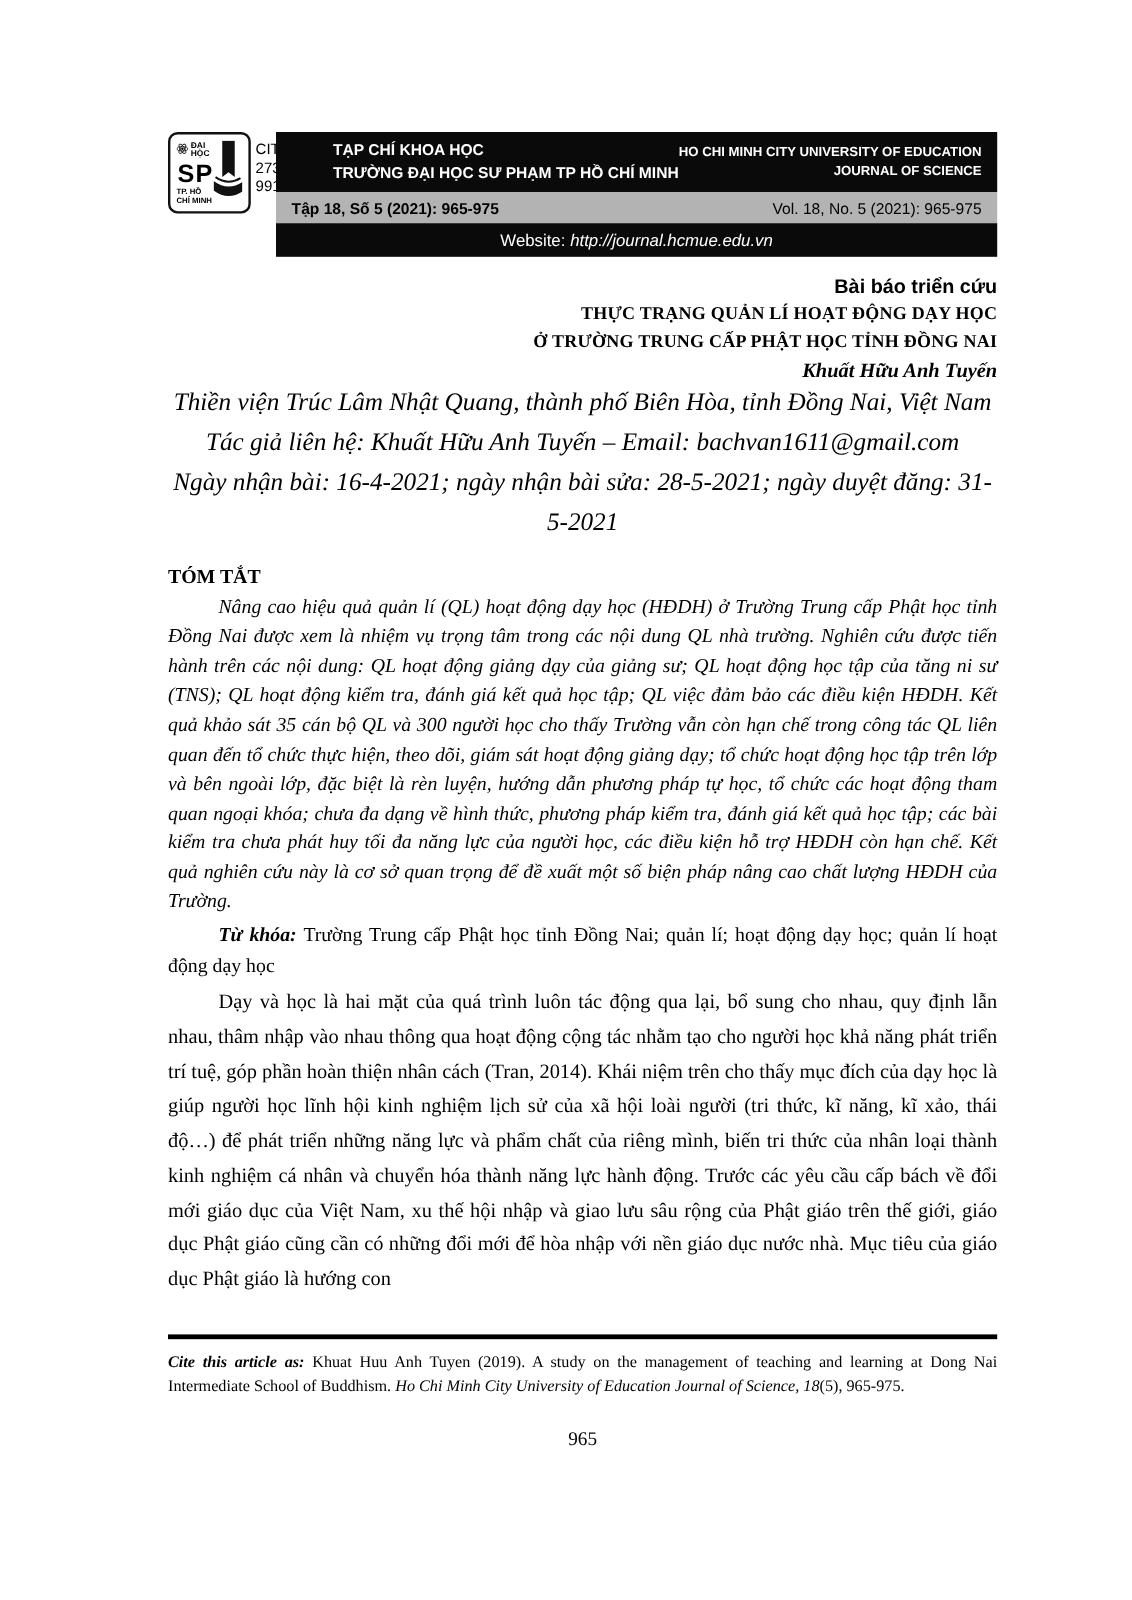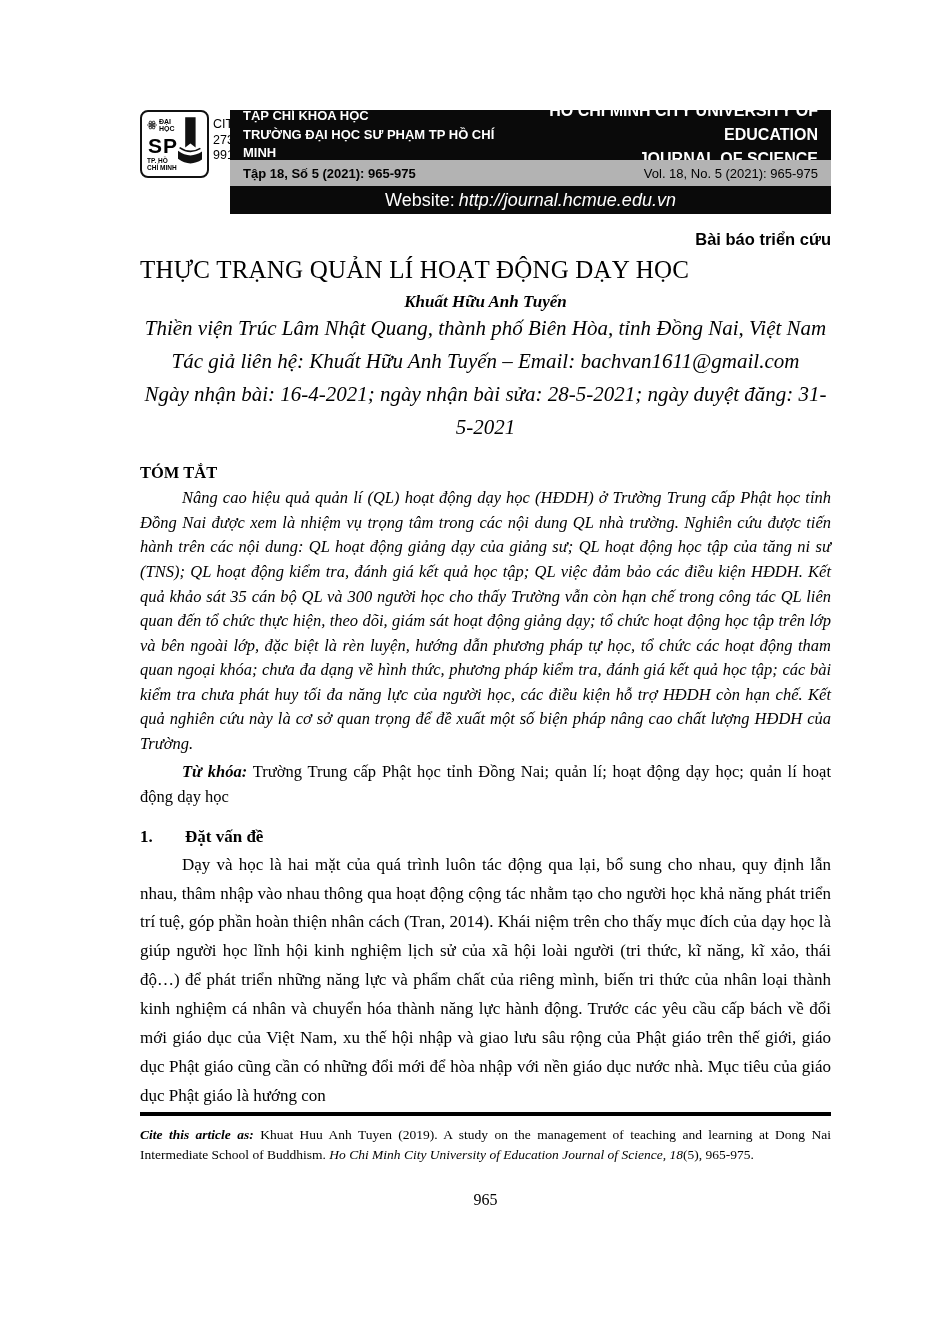--- a/index.html
+++ b/index.html
@@ -17,33 +17,33 @@
   .logo-daihoc{font-family:"Liberation Sans",sans-serif;font-size:7px;font-weight:bold;}
   .logo-sp{font-family:"Liberation Sans",sans-serif;font-size:21px;font-weight:bold;letter-spacing:1px;margin:2px 0 2px 1px;}
   .logo-city{font-family:"Liberation Sans",sans-serif;font-size:6.5px;font-weight:bold;}
   .issn{font-family:"Liberation Sans",sans-serif;font-size:12.5px;line-height:1.25;padding:7px 0 0 4px;}
 
   .mast-right{flex:1;display:flex;flex-direction:column;}
   .band-top{background:var(--band_black,#0a0a0a);color:#fff;height:50px;
             display:flex;justify-content:flex-end;align-items:center;padding:0 13px;
             font-family:"Liberation Sans",sans-serif;font-weight:bold;}
   .band-top .vi{font-size:13px;line-height:1.45;}
-  .band-top .en{font-size:16px;line-height:1.5;text-align:right;}
+  .band-top .en{font-size:11px;line-height:1.5;text-align:right;}
   .band-gray{background:var(--band_gray,#b3b3b3);height:26px;display:flex;justify-content:space-between;
              align-items:center;padding:0 13px;font-family:"Liberation Sans",sans-serif;font-size:13px;}
   .band-gray .vi{font-weight:bold;}
   .band-bottom{background:var(--band_black,#0a0a0a);color:#fff;height:28px;display:flex;justify-content:center;
-               align-items:center;font-family:"Liberation Sans",sans-serif;font-size:18px;}
+               align-items:center;font-family:"Liberation Sans",sans-serif;font-size:14px;}
   .band-bottom i{margin-left:4px;}
 
   
   .category{margin-top:16px;text-align:right;font-family:"Liberation Sans",sans-serif;
             font-weight:bold;font-size:16.5px;}
-  .title{margin:2px 0 0 0;text-align:left;font-weight:normal;font-size:25px;line-height:1.5;letter-spacing:.2px;}
-  .author{margin-top:3px;text-align:center;font-weight:bold;font-style:italic;font-size:17px;}
+  .title{margin:2px 0 0 0;text-align:right;font-weight:bold;font-size:15px;line-height:1.5;letter-spacing:.2px;}
+  .author{margin-top:3px;text-align:right;font-weight:bold;font-style:italic;font-size:17px;}
   .meta{text-align:center;font-style:italic;font-size:21px;line-height:1.58;}
 
   
   .abstract-heading{margin-top:19px;font-weight:bold;font-size:16.5px;}
   .abstract-text{margin:3px 0 0 0;font-style:italic;font-size:16.5px;line-height:1.49;
                  text-align:justify;text-indent:42px;}
   .keywords{margin:2px 0 0 0;font-size:16.5px;line-height:1.55;text-align:justify;text-indent:42px;}
   .kw-label{font-weight:bold;font-style:italic;}
 
   
@@ -116,37 +116,35 @@
           <span>Website:</span>
           <i>http://journal.hcmue.edu.vn</i>
         </div>
       </div>
     </header>
 
     <div class="category">Bài báo triển cứu</div>
 
     <h1 class="title">
       <span>THỰC TRẠNG QUẢN LÍ HOẠT ĐỘNG DẠY HỌC</span><br>
+      <span>Ở TRƯỜNG TRUNG CẤP PHẬT HỌC TỈNH ĐỒNG NAI</span>
     </h1>
 
     <div class="author">Khuất Hữu Anh Tuyến</div>
     <div class="meta">Thiền viện Trúc Lâm Nhật Quang, thành phố Biên Hòa, tỉnh Đồng Nai, Việt Nam</div>
     <div class="meta">Tác giả liên hệ: Khuất Hữu Anh Tuyến – Email: bachvan1611@gmail.com</div>
     <div class="meta">Ngày nhận bài: 16-4-2021; ngày nhận bài sửa: 28-5-2021; ngày duyệt đăng: 31-5-2021</div>
 
     <div class="abstract-heading">TÓM TẮT</div>
     <p class="abstract-text">Nâng cao hiệu quả quản lí (QL) hoạt động dạy học (HĐDH) ở Trường Trung cấp Phật học tỉnh Đồng Nai được xem là nhiệm vụ trọng tâm trong các nội dung QL nhà trường. Nghiên cứu được tiến hành trên các nội dung: QL hoạt động giảng dạy của giảng sư; QL hoạt động học tập của tăng ni sư (TNS); QL hoạt động kiểm tra, đánh giá kết quả học tập; QL việc đảm bảo các điều kiện HĐDH. Kết quả khảo sát 35 cán bộ QL và 300 người học cho thấy Trường vẫn còn hạn chế trong công tác QL liên quan đến tổ chức thực hiện, theo dõi, giám sát hoạt động giảng dạy; tổ chức hoạt động học tập trên lớp và bên ngoài lớp, đặc biệt là rèn luyện, hướng dẫn phương pháp tự học, tổ chức các hoạt động tham quan ngoại khóa; chưa đa dạng về hình thức, phương pháp kiểm tra, đánh giá kết quả học tập; các bài kiểm tra chưa phát huy tối đa năng lực của người học, các điều kiện hỗ trợ HĐDH còn hạn chế. Kết quả nghiên cứu này là cơ sở quan trọng để đề xuất một số biện pháp nâng cao chất lượng HĐDH của Trường.</p>
     <p class="keywords">
       <span class="kw-label">Từ khóa:</span>
       <span>Trường Trung cấp Phật học tỉnh Đồng Nai; quản lí; hoạt động dạy học; quản lí hoạt động dạy học</span>
     </p>
 
-    <div class="section-heading">
-      <span class="sec-num">1.</span><span>Đặt vấn đề</span>
-    </div>
     <p class="body-para">Dạy và học là hai mặt của quá trình luôn tác động qua lại, bổ sung cho nhau, quy định lẫn nhau, thâm nhập vào nhau thông qua hoạt động cộng tác nhằm tạo cho người học khả năng phát triển trí tuệ, góp phần hoàn thiện nhân cách (Tran, 2014). Khái niệm trên cho thấy mục đích của dạy học là giúp người học lĩnh hội kinh nghiệm lịch sử của xã hội loài người (tri thức, kĩ năng, kĩ xảo, thái độ…) để phát triển những năng lực và phẩm chất của riêng mình, biến tri thức của nhân loại thành kinh nghiệm cá nhân và chuyển hóa thành năng lực hành động. Trước các yêu cầu cấp bách về đổi mới giáo dục của Việt Nam, xu thế hội nhập và giao lưu sâu rộng của Phật giáo trên thế giới, giáo dục Phật giáo cũng cần có những đổi mới để hòa nhập với nền giáo dục nước nhà. Mục tiêu của giáo dục Phật giáo là hướng con</p>
   </div>
 
   <footer class="footer">
     <div class="footer-rule"></div>
     <p class="citation">
       <span class="cite-label">Cite this article as:</span>
       <span>Khuat Huu Anh Tuyen (2019). A study on the management of teaching and learning at Dong Nai Intermediate School of Buddhism.</span>
       <span class="cite-journal">Ho Chi Minh City University of Education Journal of Science, 18</span><span>(5), 965-975.</span>
     </p>

